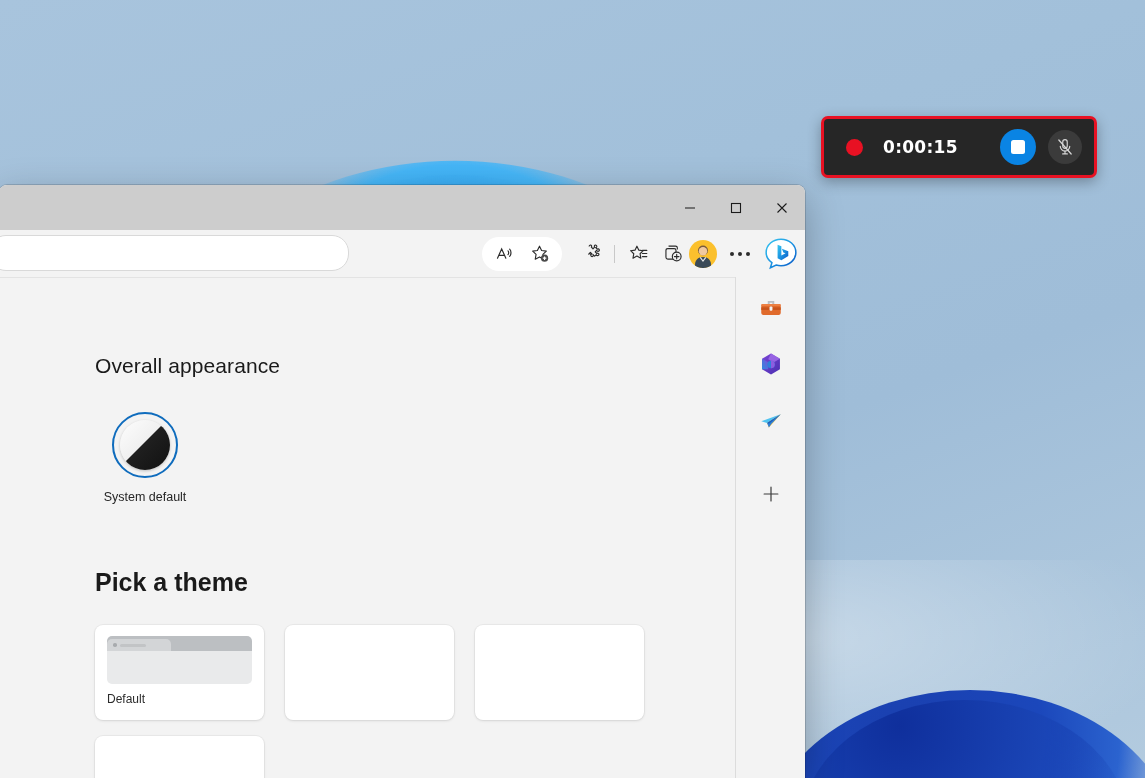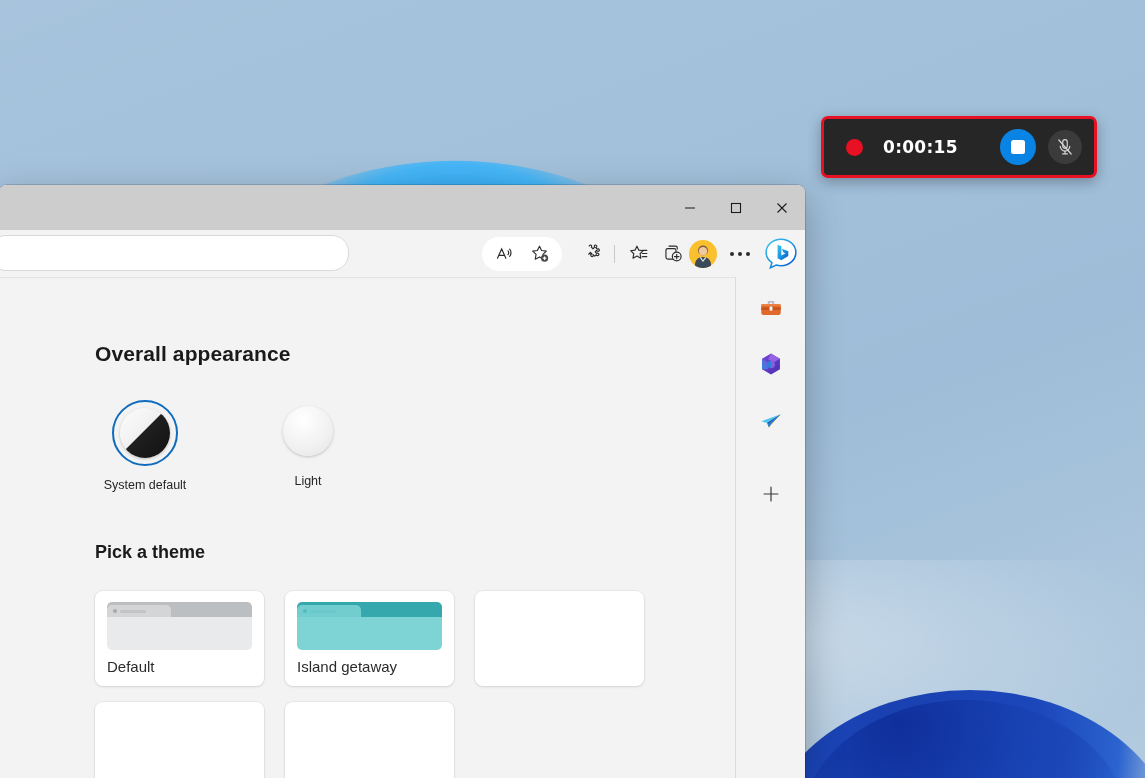--- a/index.html
+++ b/index.html
@@ -82,56 +82,56 @@
 
   .below{flex:1;display:flex;min-height:0;}
 
   
   .page{
     flex:1;background:#f3f3f3;overflow:hidden;position:relative;
     border-top:1px solid #e3e3e3;
   }
   .page-inner{padding:60px 0 0 96px;}
   h2.sec{
-    font-size:21px;font-weight:700;color:#1a1a1a;margin:4px 0 34px 0;letter-spacing:.1px;
-  }
-  .appearance-row{display:flex;gap:63px;margin-bottom:50px;}
+    font-size:21px;font-weight:400;color:#1a1a1a;margin:16px 0 34px 0;letter-spacing:.1px;
+  }
+  .appearance-row{display:flex;gap:63px;margin-bottom:64px;}
   .app-opt{width:100px;display:flex;flex-direction:column;align-items:center;}
   .swatch-wrap{
     width:62px;height:62px;border-radius:50%;display:flex;align-items:center;justify-content:center;
     margin-bottom:12px;
   }
   .swatch-wrap.sel{border:2px solid #0f6cbd;}
   .swatch{
     width:50px;height:50px;border-radius:50%;box-shadow:0 1px 3px rgba(0,0,0,.22);
   }
   .sw-system{background:linear-gradient(135deg,#fdfdfd 0%,#f0f0f0 46%,#1f1f1f 48%,#111 100%);}
   .sw-light{background:radial-gradient(circle at 40% 28%,#ffffff 0%,#f2f2f2 55%,#e4e4e4 100%);}
   .sw-dark{background:radial-gradient(circle at 38% 26%,#1f1f1f 0%,#111 60%,#050505 100%);}
   .app-label{font-size:12.5px;color:#262626;text-align:center;}
 
-  h2.sec2{font-size:18px;font-weight:600;color:#1a1a1a;margin:0 0 28px 0;}
+  h2.sec2{font-size:25px;font-weight:600;color:#1a1a1a;margin:0 0 28px 0;}
   .theme-grid{display:flex;flex-wrap:wrap;gap:16px 21px;width:560px;}
   .theme-card{
     width:169px;height:95px;background:#fff;border-radius:8px;
     box-shadow:0 1px 3px rgba(0,0,0,.10),0 0 0 1px rgba(0,0,0,.035);
     padding:11px 12px 0 12px;box-sizing:border-box;
   }
   .theme-prev{
     width:145px;height:48px;border-radius:5px;overflow:hidden;position:relative;
   }
   .prev-tabstrip{height:15px;width:100%;position:relative;}
   .prev-tab{
     position:absolute;left:0;top:3px;width:64px;height:12px;
     border-radius:5px 5px 0 0;display:flex;align-items:center;padding-left:6px;box-sizing:border-box;gap:3px;
   }
   .prev-dot{width:3.5px;height:3.5px;border-radius:50%;}
   .prev-line{height:3px;width:26px;border-radius:2px;}
   .prev-body{height:33px;width:100%;}
-  .theme-name{font-size:15px;color:#2b2b2b;margin-top:8px;}
+  .theme-name{font-size:12px;color:#2b2b2b;margin-top:8px;}
 
   
   .sidebar{
     width:69px;background:#f3f3f3;border-left:1px solid #dcdcdc;
     display:flex;flex-direction:column;align-items:center;padding-top:13px;gap:20px;flex:0 0 auto;
   }
   .sb-item{width:36px;height:36px;display:flex;align-items:center;justify-content:center;border-radius:7px;}
 
   
   #rec-widget{
@@ -266,55 +266,37 @@
       <div class="page-inner">
 
         <h2 class="sec">Overall appearance</h2>
 
         <div class="appearance-row">
           <div class="app-opt">
             <div class="swatch-wrap sel">
               <div class="swatch sw-system"></div>
             </div>
             <div class="app-label">System default</div>
-          </div>
-          <div class="app-opt">
-            <div class="swatch-wrap">
-              <div class="swatch sw-light"></div>
-            </div>
-            <div class="app-label">Light</div>
           </div>
         </div>
 
         <h2 class="sec2">Pick a theme</h2>
 
         <div class="theme-grid" id="theme-grid">
             <div class="theme-card">
               <div class="theme-prev">
                 <div class="prev-tabstrip" style="background:#bcbfc2">
                   <div class="prev-tab" style="background:#d3d5d7">
                     <span class="prev-dot" style="background:#a8abae"></span>
                     <span class="prev-line" style="background:#c2c4c6"></span>
                   </div>
                 </div>
                 <div class="prev-body" style="background:#e9eaeb"></div>
               </div>
               <div class="theme-name">Default</div>
-            </div>
-            <div class="theme-card">
-              <div class="theme-prev">
-                <div class="prev-tabstrip" style="background:#35a8ad">
-                  <div class="prev-tab" style="background:#72cdcf">
-                    <span class="prev-dot" style="background:#53bdc1"></span>
-                    <span class="prev-line" style="background:#6bc9cc"></span>
-                  </div>
-                </div>
-                <div class="prev-body" style="background:#7ed3d5"></div>
-              </div>
-              <div class="theme-name">Island getaway</div>
             </div>
             <div class="theme-card">
               <div class="theme-prev"></div>
               <div class="theme-name"></div>
             </div>
             <div class="theme-card">
               <div class="theme-prev"></div>
               <div class="theme-name"></div>
             </div>
             <div class="theme-card">

